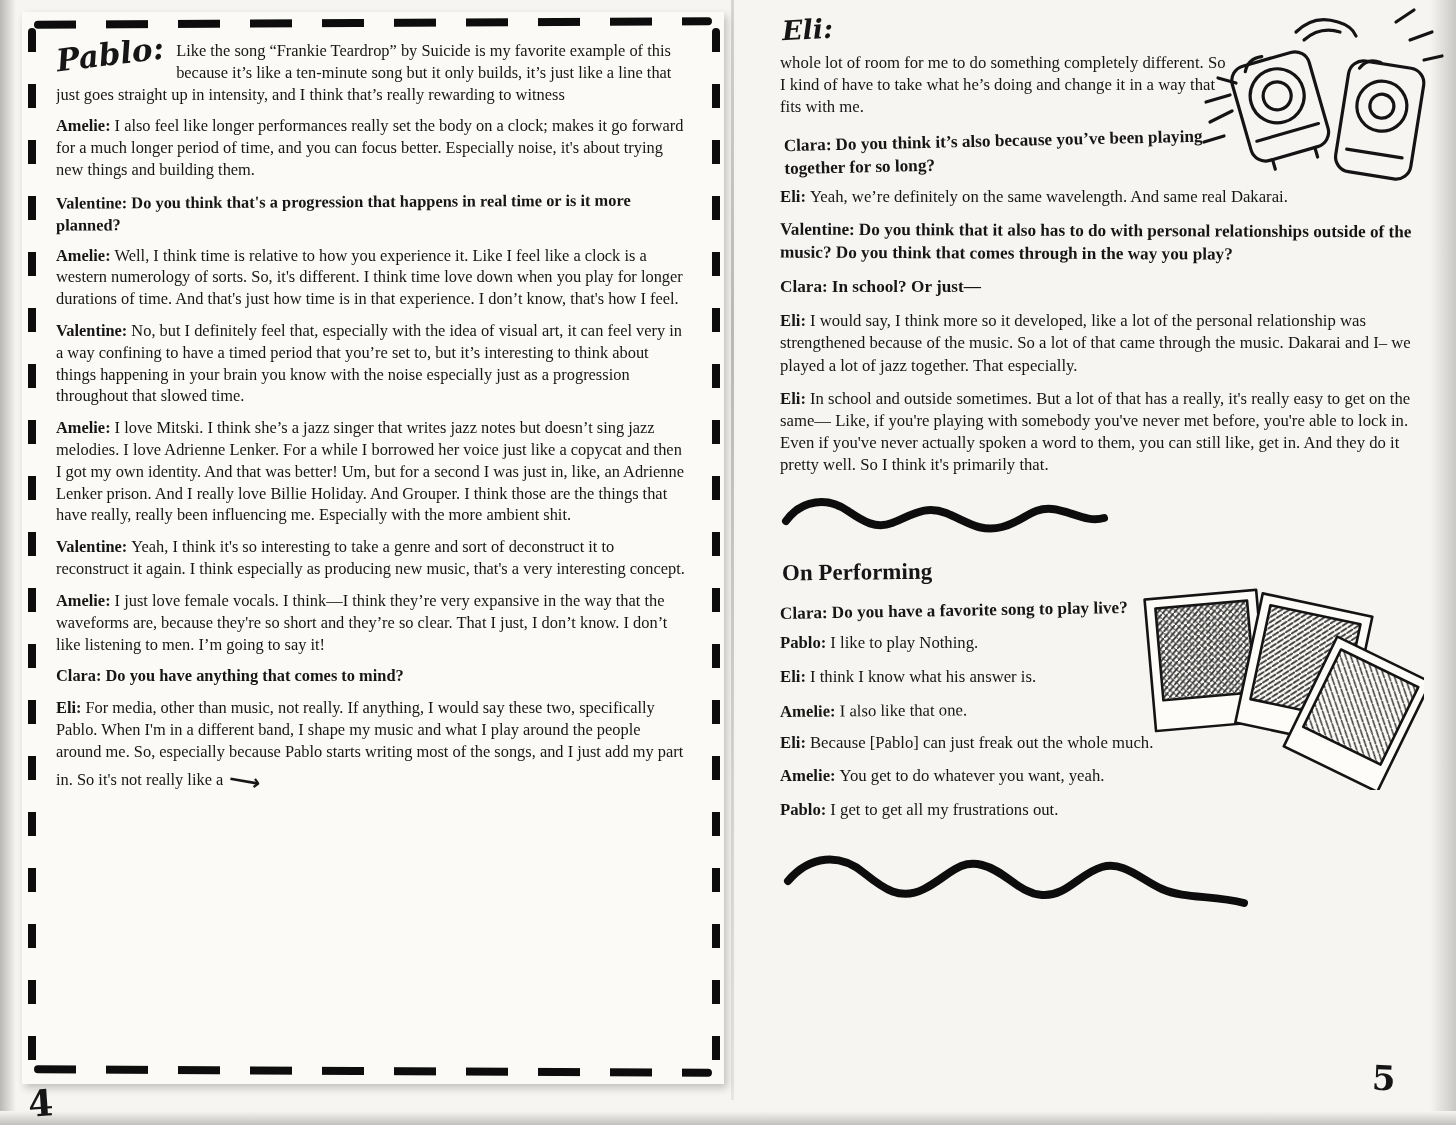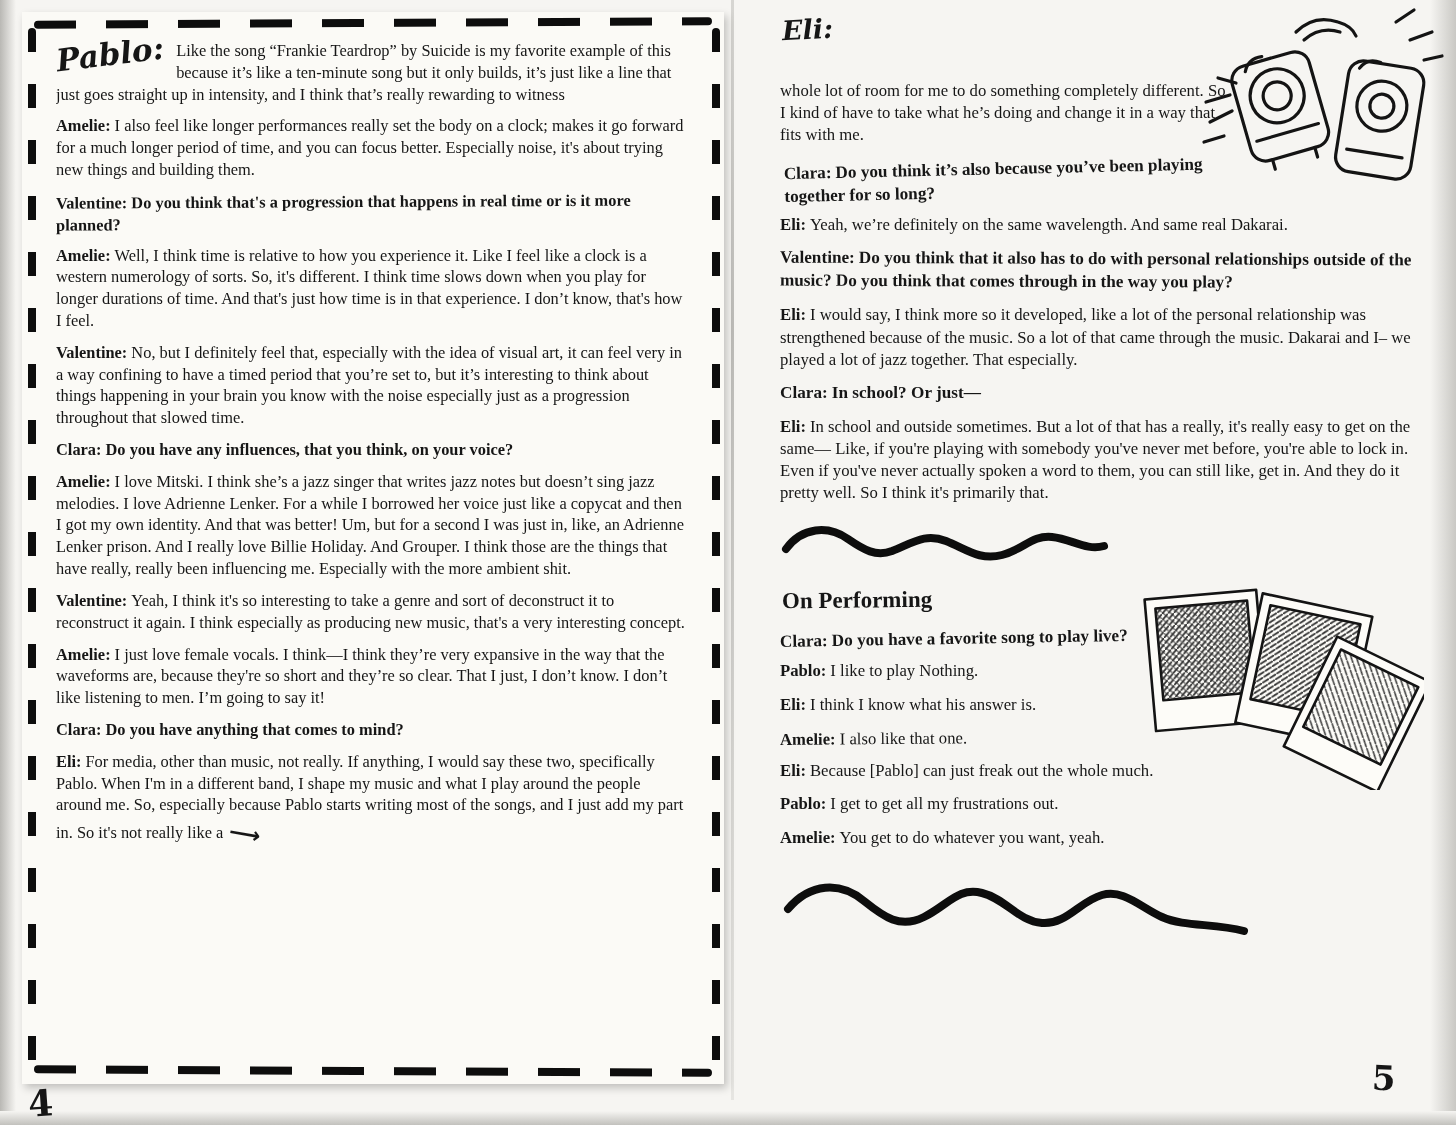--- a/index.html
+++ b/index.html
@@ -31,21 +31,21 @@
   .dash-bottom { bottom:9px; transform:rotate(0.3deg); }
   .dash-v { position:absolute; width:8px; top:16px; bottom:16px; border-radius:4px;
     background:repeating-linear-gradient(180deg,#0d0d0d 0 24px, transparent 24px 56px); }
   .dash-left { left:6px; }
   .dash-right { right:4px; }
 
   #left-flow { position:absolute; left:34px; top:28px; width:632px; height:1012px; overflow:hidden; }
 
   
   #page-right { position:absolute; left:742px; top:0; width:714px; height:1125px; }
-  #right-flow { position:absolute; left:38px; top:52px; width:645px;margin-top:28px; }
+  #right-flow { position:absolute; left:38px; top:52px; width:645px; }
 
   
   .para { font-size:16.7px; line-height:1.33; margin-bottom:11px; }
   #left-flow .para { font-size:16.4px; margin-bottom:10px; }
   .para strong { font-weight:700; margin-right:4px; }
   .q { font-weight:700; font-size:17.2px; }
   .narrow { max-width:452px; }
   .lead { font-size:16.8px; margin-bottom:14px; }
 
   .handwritten {
@@ -95,23 +95,22 @@
 
   <div id="page-left">
     <div class="dash-h dash-top"></div>
     <div class="dash-h dash-bottom"></div>
     <div class="dash-v dash-left"></div>
     <div class="dash-v dash-right"></div>
     <div id="left-flow">
         <p class="para blk-0 lead"><span class="handwritten float-label">Pablo:</span><span>Like the song “Frankie Teardrop” by Suicide is my favorite example of this because it’s like a ten-minute song but it only builds, it’s just like a line that just goes straight up in intensity, and I think that’s really rewarding to witness</span></p>
         <p class="para blk-1"><strong>Amelie:</strong><span>I also feel like longer performances really set the body on a clock; makes it go forward for a much longer period of time, and you can focus better. Especially noise, it's about trying new things and building them.</span></p>
         <p class="para blk-2 q"><strong>Valentine:</strong><span>Do you think that's a progression that happens in real time or is it more planned?</span></p>
-        <p class="para blk-3"><strong>Amelie:</strong><span>Well, I think time is relative to how you experience it.  Like I feel like a clock is a western numerology of sorts. So, it's different. I think time slows down when you play for longer durations of time. And that's just how time is in that experience. I don’t know, that's how I feel.</span></p>
+        <p class="para blk-3"><strong>Amelie:</strong><span>Well, I think time is relative to how you experience it.  Like I feel like a clock is a western numerology of sorts. So, it's different. I think time love down when you play for longer durations of time. And that's just how time is in that experience. I don’t know, that's how I feel.</span></p>
         <p class="para blk-4"><strong>Valentine:</strong><span>No, but I definitely feel that, especially with the idea of visual art, it can feel very in a way confining to have a timed period that you’re set to, but it’s interesting to think about things happening in your brain you know with the noise especially just as a progression throughout that slowed time.</span></p>
-        <p class="para blk-6 q"><strong>Clara:</strong><span>Do you have any influences, that you think, on your voice?</span></p>
         <p class="para blk-7"><strong>Amelie:</strong><span>I love Mitski. I think she’s a jazz singer that writes jazz notes but doesn’t sing jazz melodies. I love Adrienne Lenker. For a while I borrowed her voice just like a copycat and then I got my own identity. And that was better! Um, but for a second I was just in, like, an Adrienne Lenker prison. And I really love Billie Holiday. And Grouper. I think those are the things that have really, really been influencing me. Especially with the more ambient shit.</span></p>
         <p class="para blk-8"><strong>Valentine:</strong><span>Yeah, I think it's so interesting to take a genre and sort of deconstruct it to reconstruct it again. I think especially as producing new music, that's a very interesting concept.</span></p>
         <p class="para blk-9"><strong>Amelie:</strong><span>I just love female vocals. I think—I think they’re very expansive in the way that the waveforms are, because they're so short and they’re so clear. That I just, I don’t know. I don’t like listening to men. I’m going to say it!</span></p>
         <p class="para blk-10 q"><strong>Clara:</strong><span>Do you have anything that comes to mind?</span></p>
         <p class="para blk-11"><strong>Eli:</strong><span>For media, other than music, not really. If anything, I would say these two, specifically Pablo. When I'm in a different band, I shape my music and what I play around the people around me. So, especially because Pablo starts writing most of the songs, and I just add my part in. So it's not really like a</span><span class="cont-arrow">⟶</span></p>
       </div>
   </div>
   <div class="page-num" id="pn4">4</div>
 
   <div id="page-right">
@@ -174,36 +173,36 @@
           <rect x="179" y="84" width="86" height="86" fill="url(#scr2)"></rect>
         </g>
       </g>
     </svg>
 
     <div id="right-flow">
         <p class="para blk-0 narrow"><span>whole lot of room for me to do something completely different. So I kind of have to take what he’s doing and change it in a way that fits with me.</span></p>
         <p class="para blk-1 q narrow"><strong>Clara:</strong><span>Do you think it’s also because you’ve been playing together for so long?</span></p>
         <p class="para blk-2"><strong>Eli:</strong><span>Yeah, we’re definitely on the same wavelength. And same real Dakarai.</span></p>
         <p class="para blk-3 q"><strong>Valentine:</strong><span>Do you think that it also has to do with personal relationships outside of the music? Do you think that comes through in the way you play?</span></p>
+        <p class="para blk-5 q"><strong>Clara:</strong><span>In school? Or just—</span></p>
         <p class="para blk-4"><strong>Eli:</strong><span>I would say, I think more so it developed, like a lot of the personal relationship was strengthened because of the music. So a lot of that came through the music. Dakarai and I– we played a lot of jazz together. That especially.</span></p>
-        <p class="para blk-5 q"><strong>Clara:</strong><span>In school? Or just—</span></p>
         <p class="para blk-6"><strong>Eli:</strong><span>In school and outside sometimes. But a lot of that has a really, it's really easy to get on the same— Like, if you're playing with somebody you've never met before, you're able to lock in. Even if you've never actually spoken a word to them, you can still like, get in. And they do it pretty well. So I think it's primarily that.</span></p>
         <div class="squiggle-wrap">
     <svg width="330" height="52" viewBox="0 0 330 52">
       <path d="M6 30 C 22 8, 48 6, 68 20 C 84 31, 96 38, 112 32 C 134 23, 146 14, 166 22 C 186 30, 200 42, 222 36 C 244 30, 252 16, 272 18 C 292 20, 306 32, 324 27" fill="none" stroke="#0d0d0d" stroke-width="8" stroke-linecap="round"></path>
     </svg>
   </div>
         <h2 class="section-heading blk-8">On Performing</h2>
         <p class="para blk-9 q narrow"><strong>Clara:</strong><span>Do you have a favorite song to play live?</span></p>
         <p class="para blk-11 narrow"><strong>Pablo:</strong><span>I like to play Nothing.</span></p>
         <p class="para blk-10 narrow"><strong>Eli:</strong><span>I think I know what his answer is.</span></p>
         <p class="para blk-12 narrow"><strong>Amelie:</strong><span>I also like that one.</span></p>
         <p class="para blk-14 narrow"><strong>Eli:</strong><span>Because [Pablo] can just freak out the whole much.</span></p>
+        <p class="para blk-16 narrow"><strong>Amelie:</strong><span>You get to do whatever you want, yeah.</span></p>
         <p class="para blk-15 narrow"><strong>Pablo:</strong><span>I get to get all my frustrations out.</span></p>
-        <p class="para blk-16 narrow"><strong>Amelie:</strong><span>You get to do whatever you want, yeah.</span></p>
         <div class="squiggle-wrap big">
     <svg width="480" height="66" viewBox="0 0 480 66">
       <path d="M8 34 C 30 8, 60 6, 84 26 C 104 42, 120 54, 144 42 C 168 30, 178 12, 202 18 C 226 24, 238 46, 262 48 C 286 50, 300 26, 322 20 C 344 14, 360 32, 382 42 C 404 52, 434 48, 464 56" fill="none" stroke="#0d0d0d" stroke-width="8" stroke-linecap="round"></path>
     </svg>
   </div>
       </div>
   </div>
   <div class="page-num" id="pn5">5</div>
 
 </div>

